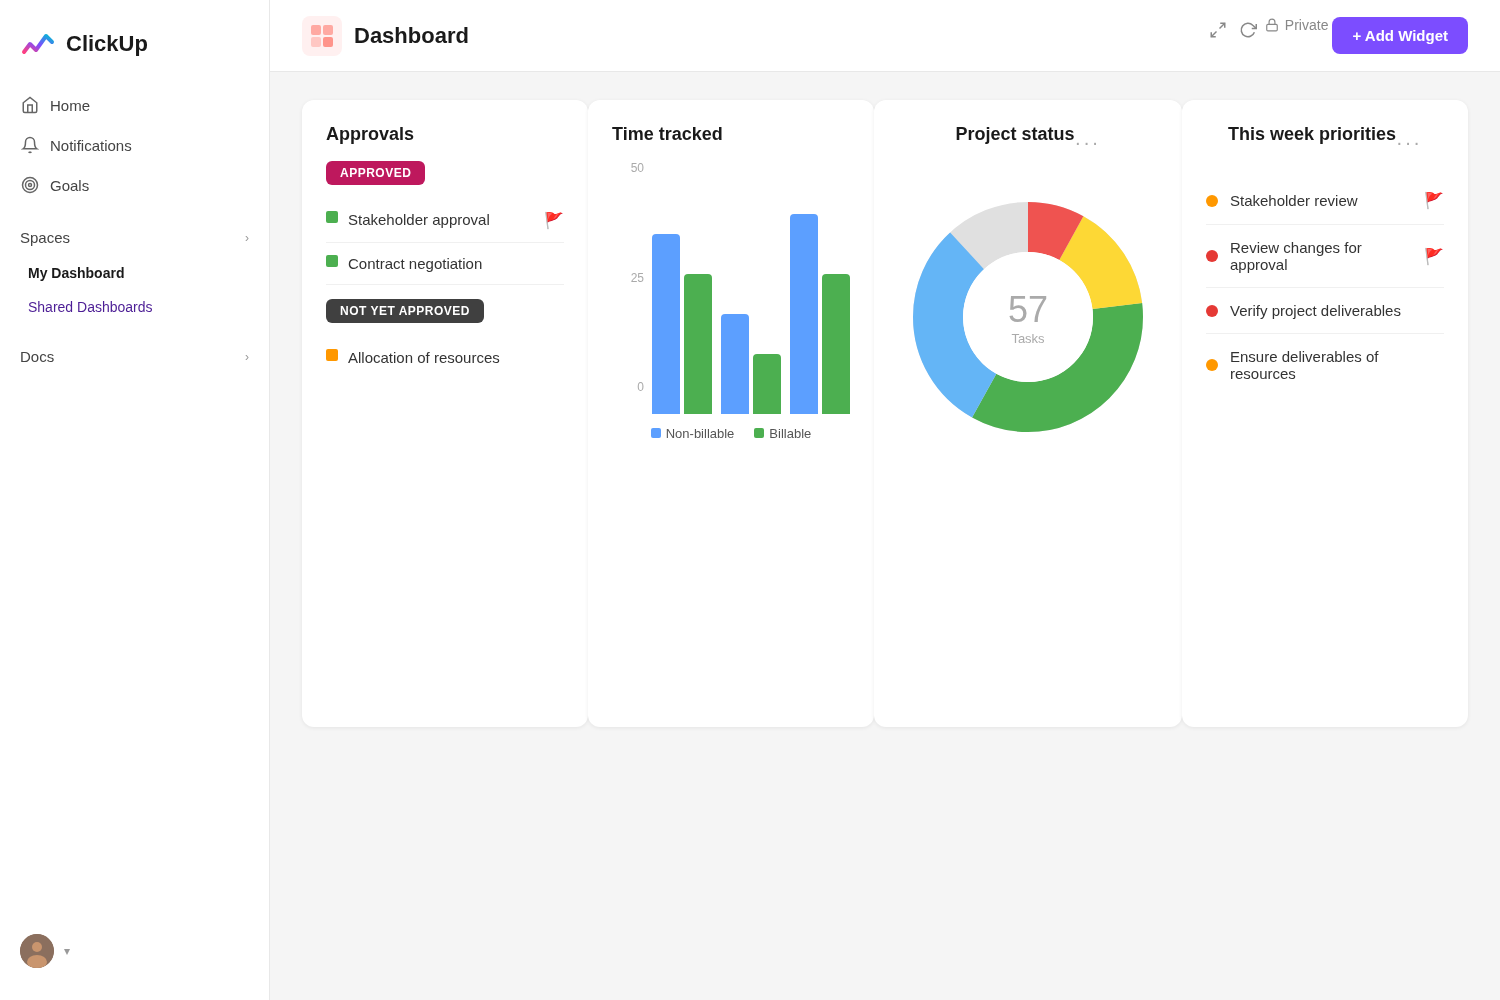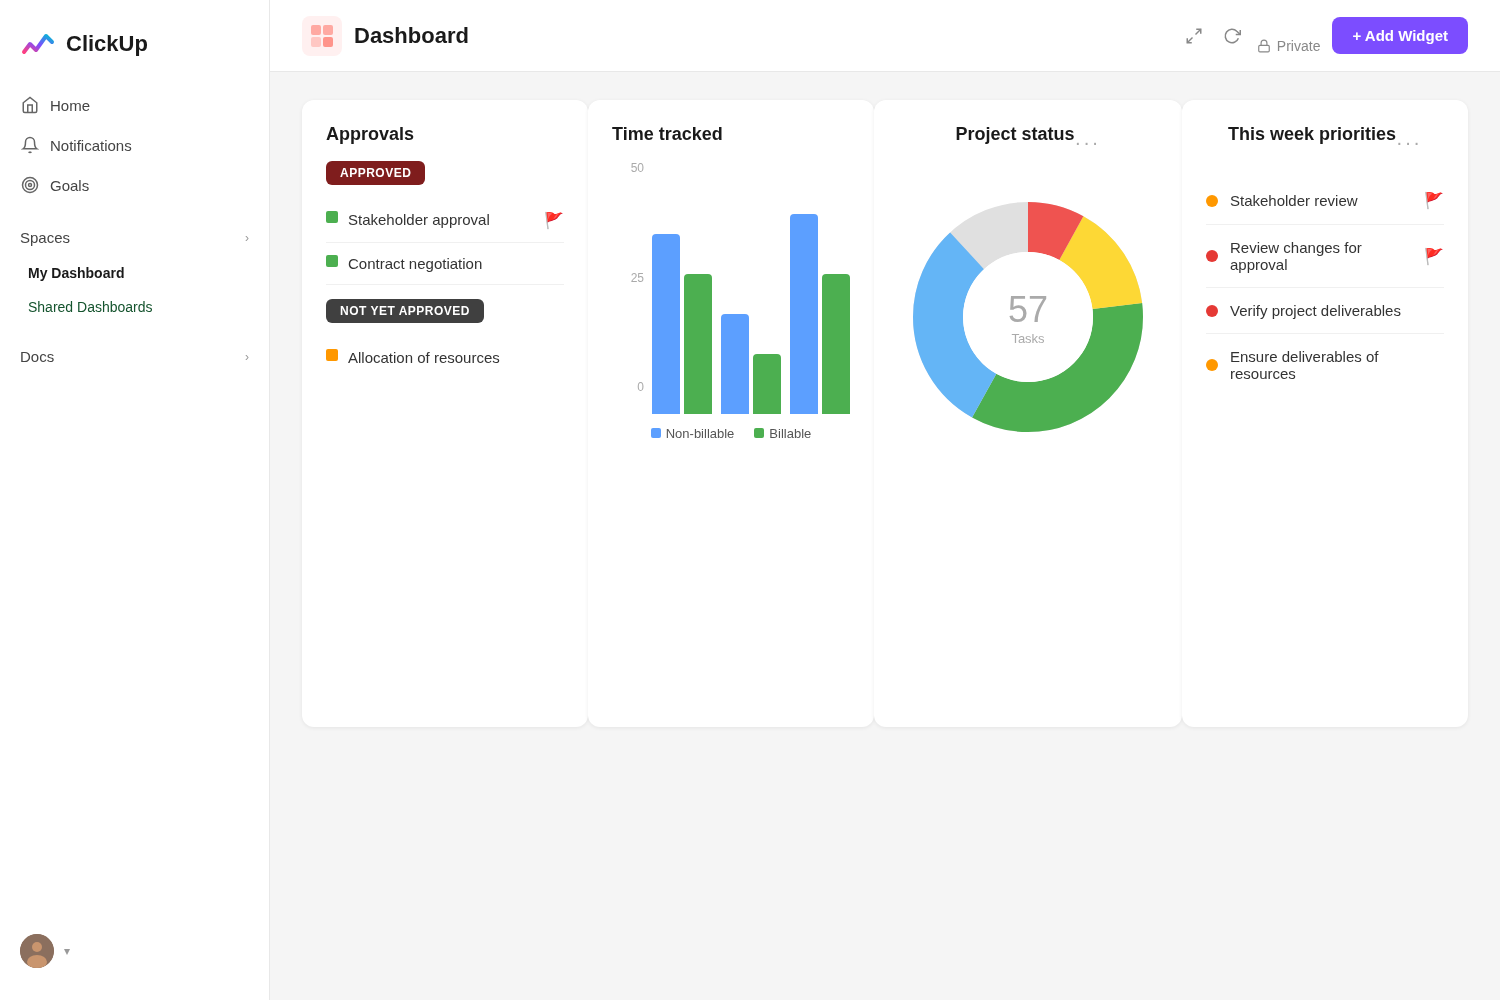--- a/index.html
+++ b/index.html
@@ -7,48 +7,48 @@
 
     
     .sidebar { width: 270px; background: #fff; border-right: 1px solid #e8e8e8; display: flex; flex-direction: column; padding: 16px 0; flex-shrink: 0; }
     .sidebar-logo { display: flex; align-items: center; gap: 10px; padding: 10px 20px 24px; }
     .logo-icon { width: 36px; height: 36px; }
     .logo-text { font-size: 22px; font-weight: 700; color: #1a1a1a; }
     .sidebar-nav { display: flex; flex-direction: column; gap: 2px; padding: 0 8px; }
     .nav-item { display: flex; align-items: center; gap: 10px; padding: 9px 12px; border-radius: 6px; cursor: pointer; color: #444; font-size: 15px; }
     .nav-icon { width: 20px; height: 20px; display: flex; align-items: center; justify-content: center; flex-shrink: 0; color: #666; }
     .nav-chevron { margin-left: auto; color: #999; font-size: 12px; }
-    .nav-sub-item { display: flex; align-items: center; gap: 10px; padding: 8px 12px 8px 20px; border-radius: 6px; cursor: pointer; color: #14532d; font-size: 14px; }
+    .nav-sub-item { display: flex; align-items: center; gap: 10px; padding: 8px 12px 8px 20px; border-radius: 6px; cursor: pointer; color: #4c1d95; font-size: 14px; }
     .nav-sub-item.active { font-weight: 700; color: #1a1a1a; }
     .sidebar-bottom { margin-top: auto; padding: 16px 20px; display: flex; align-items: center; gap: 8px; }
     .avatar { width: 34px; height: 34px; border-radius: 50%; background: #ccc; overflow: hidden; display: flex; align-items: center; justify-content: center; font-size: 14px; font-weight: 600; color: #fff; background: #8b6f5e; }
     .avatar-chevron { color: #999; font-size: 12px; margin-left: 2px; }
 
     
     .main { flex: 1; display: flex; flex-direction: column; overflow: hidden; }
 
     
     .header { background: #fff; border-bottom: 1px solid #e8e8e8; padding: 0 32px; height: 72px; display: flex; align-items: center; gap: 12px; }
     .header-icon { width: 40px; height: 40px; background: #fff0f0; border-radius: 8px; display: flex; align-items: center; justify-content: center; }
     .header-title { font-size: 22px; font-weight: 700; color: #1a1a1a; flex: 1; }
-    .header-actions { display: flex; align-items: flex-end; gap: 12px; margin-left: auto; }
+    .header-actions { display: flex; align-items: flex-start; gap: 4px; margin-left: auto; }
     .header-action-btn { background: none; border: none; cursor: pointer; color: #888; font-size: 18px; padding: 4px; }
     .private-badge { display: flex; align-items: center; gap: 6px; color: #888; font-size: 14px; }
     .add-widget-btn { background: #7c4dff; color: #fff; border: none; border-radius: 8px; padding: 10px 20px; font-size: 15px; font-weight: 600; cursor: pointer; }
 
     
     .content { flex: 1; padding: 28px 32px; display: grid; grid-template-columns: 1fr 1fr 1fr 1fr; grid-template-rows: auto auto; overflow-y: auto; }
 
     
     .card { background: #fff; border-radius: 12px; padding: 24px; box-shadow: 0 1px 4px rgba(0,0,0,0.07); }
     .card-title { font-size: 18px; font-weight: 700; color: #1a1a1a; margin-bottom: 16px; }
 
     
     .approval-badge { display: inline-block; padding: 5px 14px; border-radius: 6px; font-size: 12px; font-weight: 700; letter-spacing: 0.5px; margin-bottom: 14px; }
-    .badge-approved { background: #7f1d1d; color: #fff; }
+    .badge-approved { background: #be185d; color: #fff; }
     .badge-not-approved { background: #404040; color: #fff; }
     .approval-item { display: flex; align-items: flex-start; gap: 10px; padding: 12px 0; border-bottom: 1px solid #f0f0f0; font-size: 15px; color: #333; }
     .approval-item:last-child { border-bottom: none; }
     .dot { width: 12px; height: 12px; border-radius: 2px; flex-shrink: 0; }
     .dot-green { background: #4caf50; }
     .dot-orange { background: #ff9800; }
     .flag-icon { margin-left: auto; color: #e53935; font-size: 16px; }
 
     
     .chart-area { display: flex; flex-direction: column; height: 280px; }

